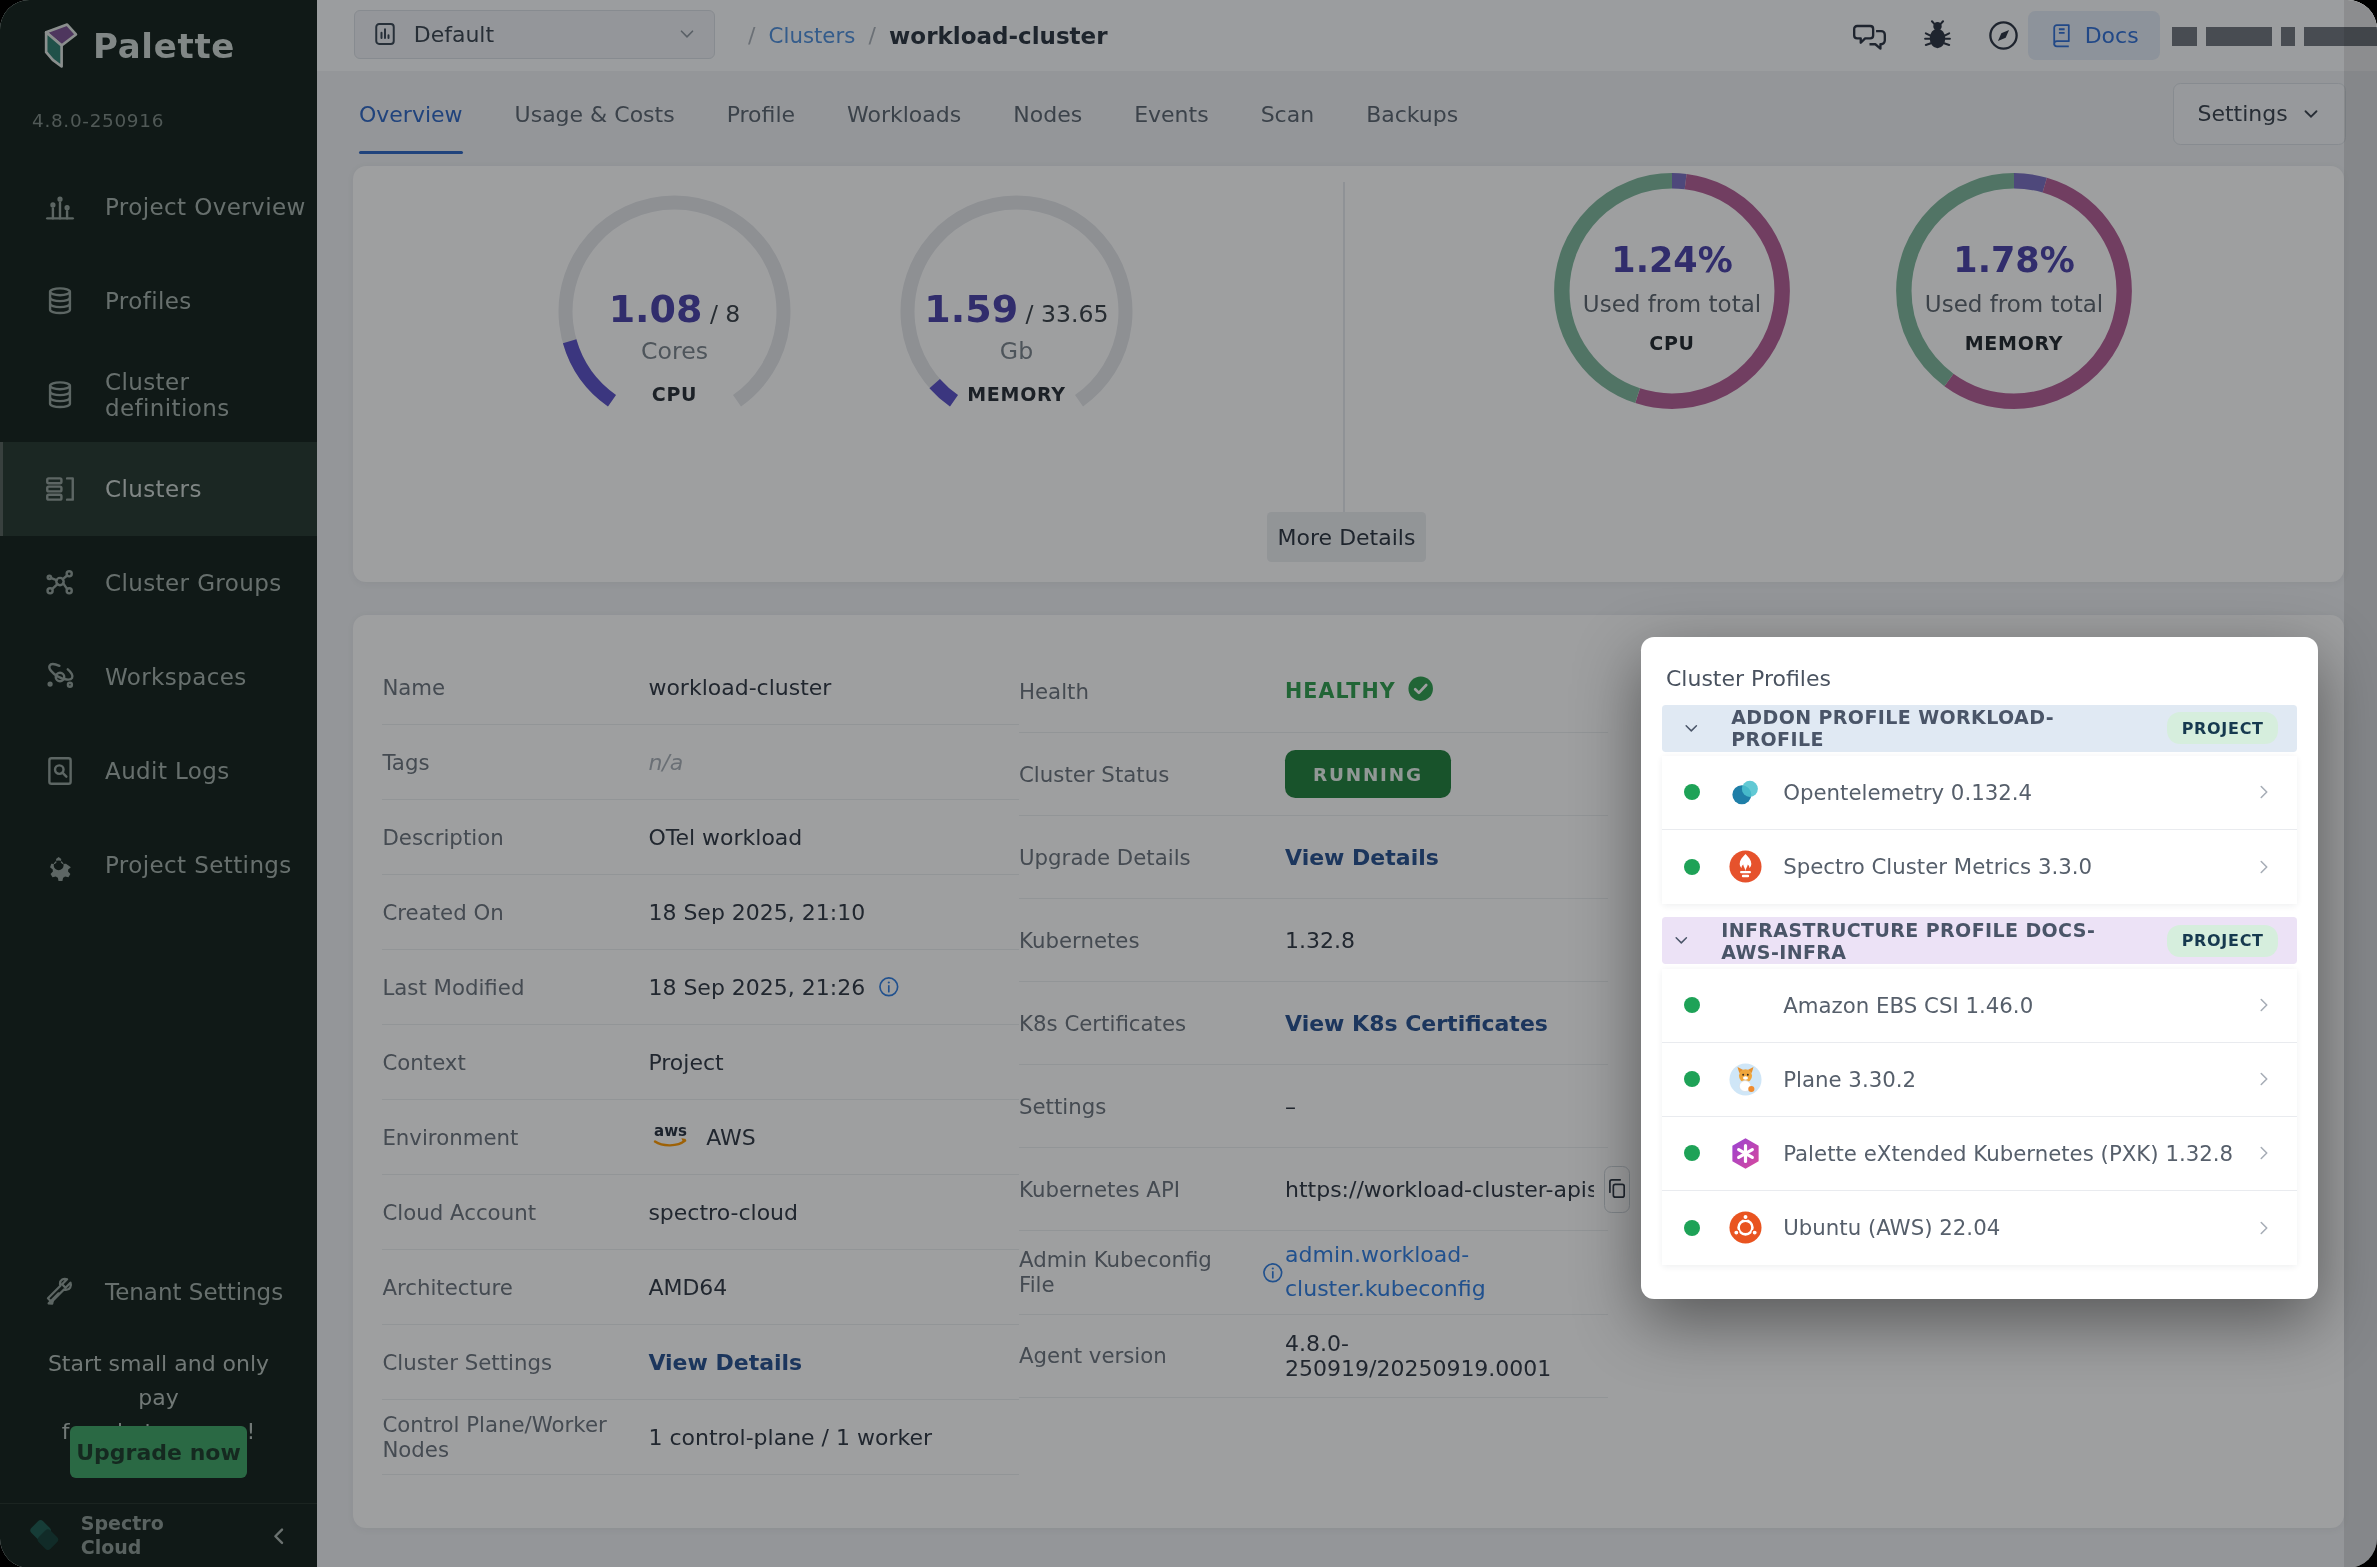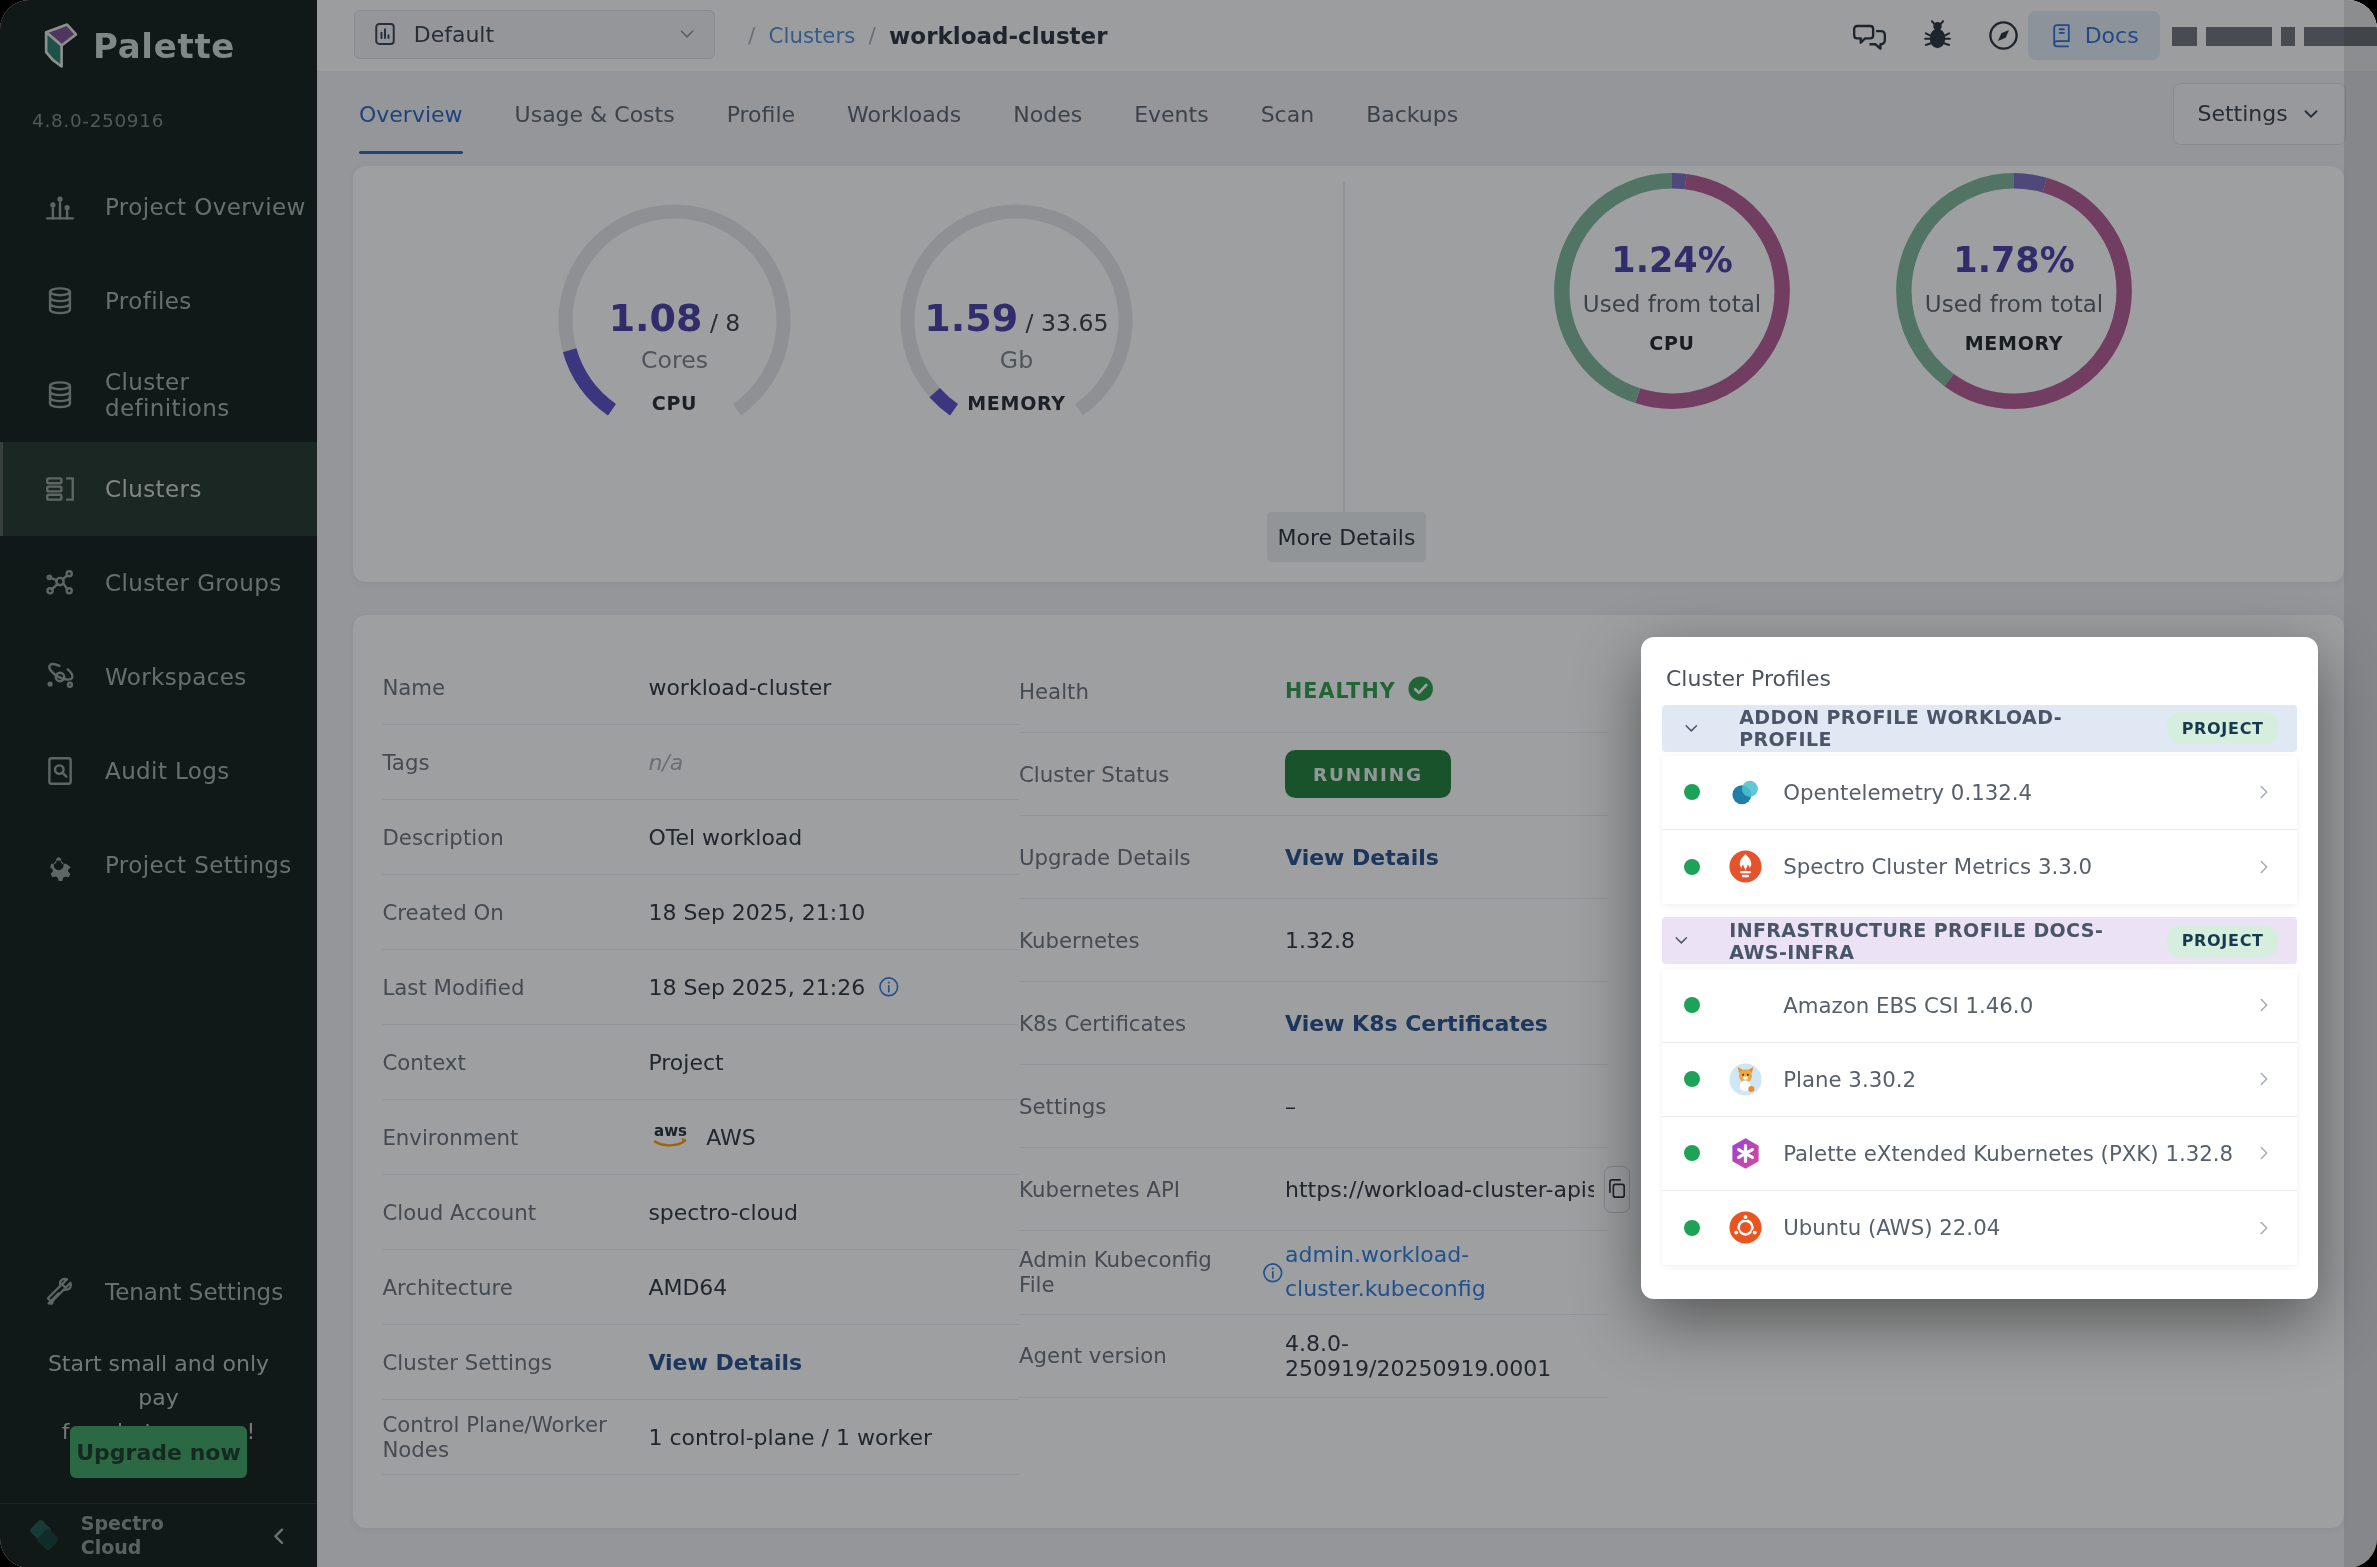--- a/index.html
+++ b/index.html
@@ -61,21 +61,21 @@
   .tab.active::after { content:""; position:absolute; left:0; right:0; bottom:4.4px; height:2.9px; background:#2e66c4; border-radius:1.5px; }
   .settings-btn { position:absolute; left:1856px; top:11.8px; width:173px; height:62px; background:#f4f6f8; border:0.7px solid #d9dee4; border-radius:7.4px; display:flex; align-items:center; justify-content:center; gap:11.8px; font-size:22px; color:#39424e; font-family:inherit; cursor:pointer; }
   .settings-btn svg { width:22px; height:22px; color:#39424e; }
 
   
   .card { position:absolute; background:#fff; border-radius:13.2px; box-shadow:0 1.5px 7.4px rgba(30,40,54,.05); z-index:4; }
   #card-metrics { left:353px; top:166px; width:1991px; height:416px; }
   #card-details { left:353px; top:615px; width:1991px; height:913px; }
   .v-divider { position:absolute; left:990px; top:16px; height:374px; width:1.5px; background:#e7eaee; }
 
-  .gauge { position:absolute; width:243px; height:243px; top:33px; }
+  .gauge { position:absolute; width:243px; height:243px; top:24px; }
   .gauge svg { position:absolute; inset:0; }
   .gauge .g-num { position:absolute; left:0; right:0; top:97px; text-align:center; }
   .g-val { font-size:38px; font-weight:700; color:#4a41a8; }
   .g-total { font-size:23.6px; color:#3a4149; }
   .g-unit { position:absolute; left:0; right:0; top:147px; text-align:center; font-size:23.6px; color:#7b848d; }
   .g-cap { position:absolute; left:0; right:0; top:193px; text-align:center; font-size:19px; font-weight:700; letter-spacing:0.7px; color:#272e36; }
 
   .donut { position:absolute; width:238px; height:238px; top:5.9px; }
   .donut svg { position:absolute; inset:0; }
   .d-pct { position:absolute; left:0; right:0; top:68px; text-align:center; font-size:35px; font-weight:700; color:#4a41a8; }
@@ -108,21 +108,21 @@
   
   #dim-overlay { position:absolute; inset:0; background:rgba(12,14,18,.40); z-index:40; }
   .edge-strip { position:absolute; right:0; top:0; bottom:0; width:33px; background:rgba(0,0,0,.10); z-index:6; }
   #popup { position:absolute; left:1641px; top:637px; width:677px; height:662px; background:#fff; border-radius:13.2px; box-shadow:0 22px 66px rgba(0,0,0,.45); z-index:60; padding:25px 20.6px; }
   .popup-title { font-size:22px; color:#49525f; margin:4.4px 0 7.4px 4.4px; }
   .sec-header { height:47px; border-radius:3.7px; display:flex; align-items:center; padding:0 19px; margin-top:13.2px; }
   .sec-header.blue { background:#e0e9f3; }
   .sec-header.purple { background:#ece2f6;padding-left:9px; }
   .sec-header .chev { width:20.6px; height:20.6px; color:#4a5568; }
   .sec-header .chev svg { width:20.6px; height:20.6px; }
-  .sec-title { margin-left:38px; font-size:19px; font-weight:600; color:#4a5568; letter-spacing:0.4px; }
+  .sec-title { margin-left:30px; font-size:19px; font-weight:600; color:#4a5568; letter-spacing:0.4px; }
   .sec-badge { margin-left:22px; background:#d6eedd; color:#16394f; font-size:16px; font-weight:700; letter-spacing:0.7px; padding:6.6px 14.7px; border-radius:13.2px; }
   .sec-rows { border-radius:4.4px; box-shadow:0 1.5px 5.9px rgba(31,41,55,.07); margin-top:4.4px; }
   .p-row { height:74px; display:flex; align-items:center; padding:0 22px; border-bottom:0.7px solid #e9ebef; background:#fff; cursor:pointer; }
   .p-row:last-child { border-bottom:none; }
   .p-dot { width:16px; height:16px; border-radius:50%; background:#1ea257; flex:0 0 16px; }
   .p-icon { width:35px; height:35px; margin-left:28px; flex:0 0 35px; }
   .p-icon svg { width:35px; height:35px; }
   .p-label { margin-left:20.6px; font-size:21.3px; color:#565f6b; }
   .p-chev { margin-left:auto; width:22px; height:22px; color:#a6adb6; }
   .p-chev svg { width:22px; height:22px; }

